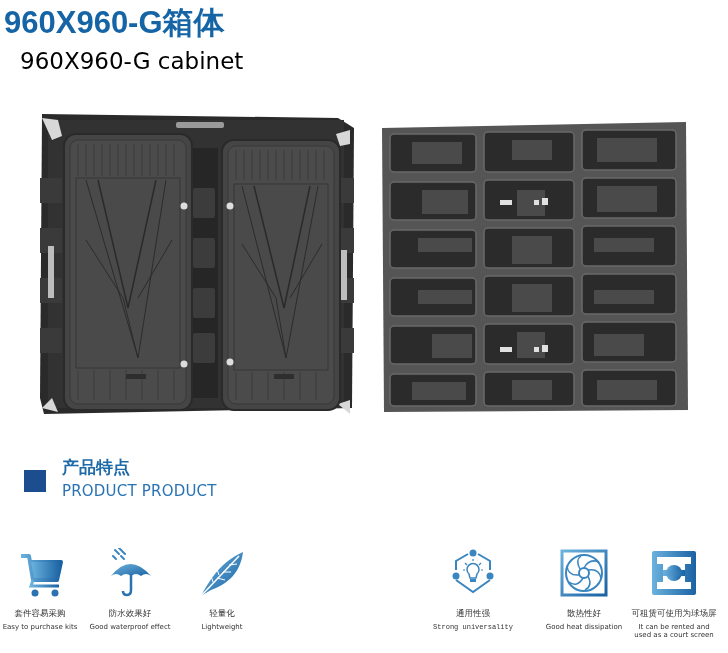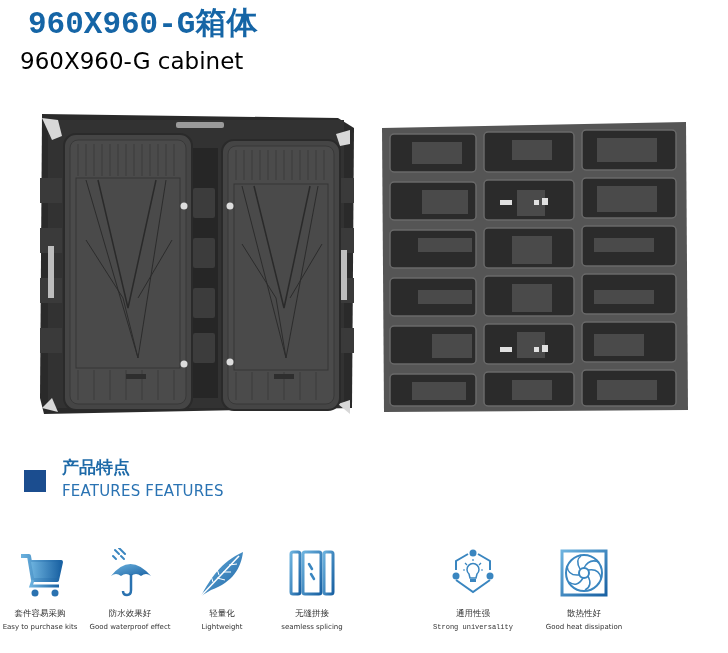--- a/index.html
+++ b/index.html
@@ -1,17 +1,17 @@
 <!DOCTYPE html>
 <html><head>
 <meta charset="utf-8">
 <style>
   html, body { margin:0; padding:0; background:#ffffff; }
   body { width:728px; height:653px; position:relative; overflow:hidden; font-family:"DejaVu Sans", sans-serif; }
-  .title-zh { position:absolute; left:28px; top:2px; font-size:31px; font-weight:bold; color:#1565a6; letter-spacing:0px; font-family:Liberation Mono, monospace;text-align:right; }
+  .title-zh { position:absolute; left:4px; top:2px; font-size:31px; font-weight:bold; color:#1565a6; letter-spacing:0px; font-family:Liberation Sans, sans-serif;text-align:right; }
   .title-en { position:absolute; left:20px; top:48px; font-size:23px; color:#000000; font-family:"DejaVu Sans", sans-serif; }
 
   
   .cab-front { position:absolute; left:38px; top:108px; width:318px; height:310px; }
   .cab-back  { position:absolute; left:382px; top:122px; width:306px; height:290px; }
 
   .feat-head { position:absolute; left:24px; top:458px; }
   .sq-dark { position:absolute; left:0; top:12px; width:22px; height:22px; background:#1b4d8f; }
   .sq-light { position:absolute; left:5px; top:17px; width:22px; height:22px; background:#8cc9d4; z-index:-1; }
   .feat-zh { position:absolute; left:38px; top:-2px; font-size:17px; font-weight:bold; color:#1e6aa8; white-space:nowrap; }
@@ -193,21 +193,21 @@
     <rect x="118" y="225" width="12" height="5"></rect>
       <rect x="152" y="225" width="5" height="5"></rect>
       <rect x="160" y="223" width="6" height="7"></rect>
   </g>
 </svg>
 
 <div class="feat-head">
   <div class="sq-light"></div>
   <div class="sq-dark"></div>
   <div class="feat-zh">产品特点</div>
-  <div class="feat-en">FEATURES FEATURES</div>
+  <div class="feat-en">PRODUCT PRODUCT</div>
 </div>
 
 <div class="features">
   <svg width="0" height="0" style="position:absolute">
     <defs>
       <linearGradient id="ig" x1="0" y1="0" x2="1" y2="1">
         <stop offset="0" stop-color="#6cb2de"></stop>
           <stop offset="1" stop-color="#1a62a3"></stop>
       </linearGradient>
       <linearGradient id="igh" x1="0" y1="0" x2="1" y2="0">
@@ -253,33 +253,20 @@
           <line x1="26" y1="24" x2="34" y2="24"></line>
           <line x1="32" y1="17" x2="40" y2="16"></line>
         <line x1="16" y1="34" x2="14" y2="28"></line>
           <line x1="22" y1="27" x2="20" y2="21"></line>
       </g>
     </svg>
     <div class="zh">轻量化</div>
     <div class="en">Lightweight</div>
   </div>
 
-  <div class="feature" style="left:262px;">
-    <svg class="icon" viewBox="0 0 50 50">
-      <g fill="none" stroke="url(#ig)" stroke-width="3">
-        <rect x="4" y="4" width="9" height="42" rx="2"></rect>
-        <rect x="16" y="4" width="18" height="42" rx="2"></rect>
-        <rect x="37" y="4" width="9" height="42" rx="2"></rect>
-      </g>
-      <line x1="22" y1="16" x2="25" y2="21" stroke="#3a86c0" stroke-width="2.5" stroke-linecap="round"></line>
-      <line x1="24" y1="26" x2="27" y2="31" stroke="#3a86c0" stroke-width="2.5" stroke-linecap="round"></line>
-    </svg>
-    <div class="zh">无缝拼接</div>
-    <div class="en">seamless splicing</div>
-  </div>
 
 
   <div class="feature" style="left:423px;font-family:Liberation Mono, monospace;">
     <svg class="icon" viewBox="0 0 50 50">
       <g fill="none" stroke="#3a86c0" stroke-width="2">
         <path d="M20 6 L8 13 V22"></path>
           <path d="M30 6 L42 13 V22"></path>
         <path d="M8 32 L25 44 L42 32"></path>
       </g>
       <circle cx="25" cy="5" r="3.5" fill="#3a86c0"></circle>
@@ -310,13 +297,24 @@
           <path d="M29 28 Q34 38 26 42"></path>
         <path d="M24 30 Q18 40 10 34"></path>
           <path d="M20 27 Q9 28 8 18"></path>
           <path d="M21 21 Q16 12 22 8"></path>
       </g>
     </svg>
     <div class="zh">散热性好</div>
     <div class="en">Good heat dissipation</div>
   </div>
 
+  <div class="feature" style="left:624px;">
+    <svg class="icon" viewBox="0 0 50 50">
+      <rect x="3" y="3" width="44" height="44" rx="2" fill="url(#igh)"></rect>
+      <path d="M8 9 H42 V16 H36 V34 H42 V41 H8 V34 H14 V16 H8 Z" fill="#ffffff"></path>
+      <circle cx="25" cy="25" r="8" fill="url(#igh)"></circle>
+      <rect x="14" y="22" width="22" height="6" fill="url(#igh)"></rect>
+    </svg>
+    <div class="zh">可租赁可使用为球场屏</div>
+    <div class="en">It can be rented and</div>
+    <div class="en" style="margin-top:0">used as a court screen</div>
+  </div>
 </div>
 
 </body></html>

